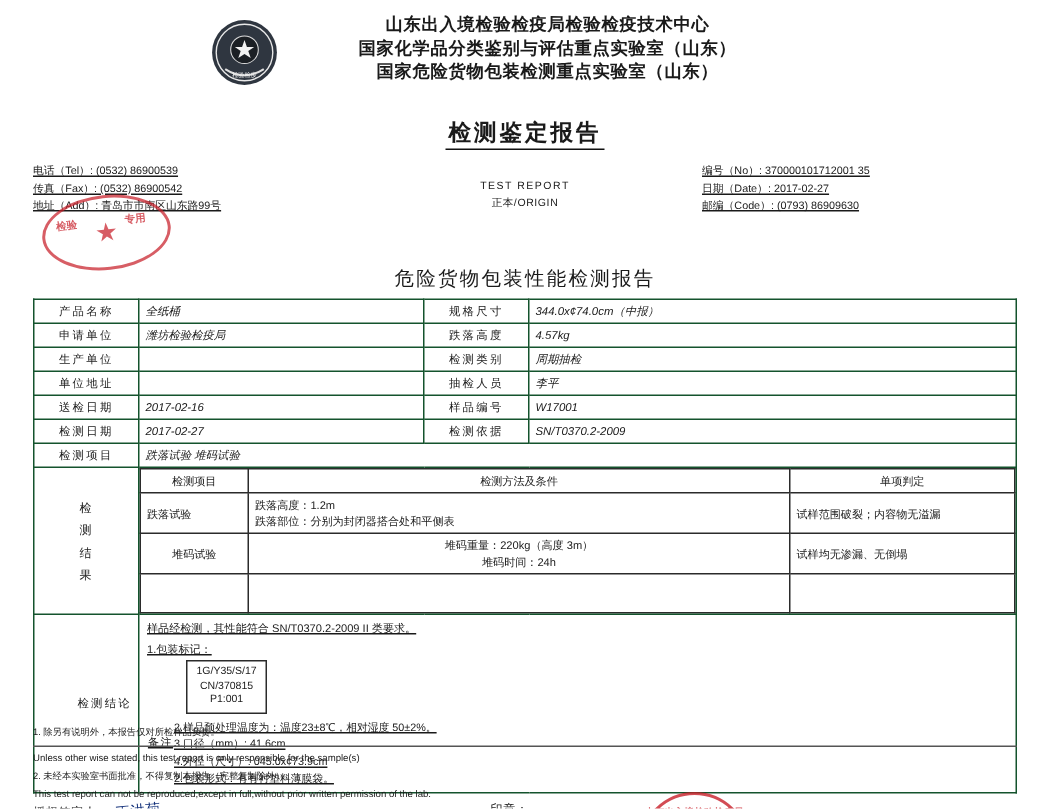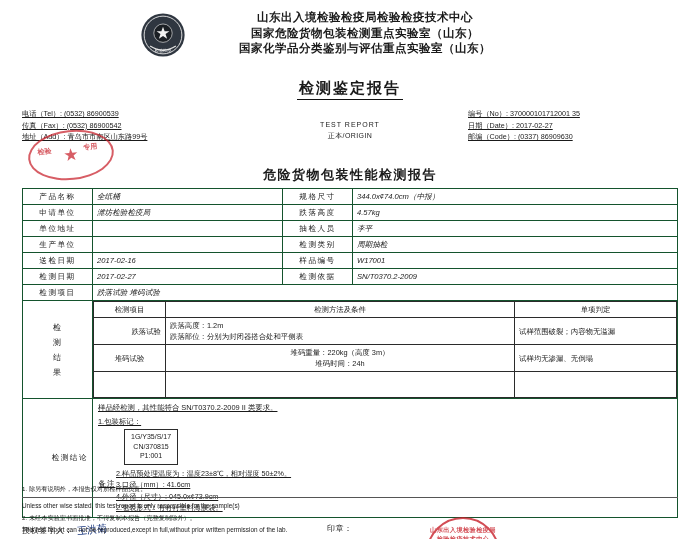--- a/index.html
+++ b/index.html
@@ -105,23 +105,23 @@
     font-weight:bold;
     line-height:9px;
     width:20px;
   }
   .stamp-oval .txt-l { left:8px; }
   .stamp-oval .txt-r { right:8px; }
   
   .sec-title {
     text-align:center;
     font-size:13px;
-    font-weight:bold;
+    font-weight:normal;
     letter-spacing:1.5px;
-    margin:12px 0 4px 0;
+    margin:23px 0 4px 0;
   }
   
   table.main {
     width:100%;
     border-collapse:collapse;
     table-layout:fixed;
   }
   table.main td {
     border:1px solid #14532d;
     font-size:7.6px;
@@ -260,22 +260,22 @@
         <circle cx="50" cy="50" r="47" fill="#2f3640"></circle>
         <circle cx="50" cy="50" r="41" fill="none" stroke="#e8e8e8" stroke-width="2"></circle>
         <circle cx="50" cy="46" r="20" fill="#1b1f24" stroke="#dcdcdc" stroke-width="1.5"></circle>
         <path d="M50 32 L53.5 42 L64 42 L55.5 48 L59 58 L50 52 L41 58 L44.5 48 L36 42 L46.5 42 Z" fill="#f2f2f2"></path>
         <path d="M22 74 Q50 92 78 74" fill="none" stroke="#e0e0e0" stroke-width="3"></path>
         <text x="50" y="86" font-size="9" fill="#f0f0f0" text-anchor="middle">检验检疫</text>
       </svg>
     </div>
     <div class="hdr-titles">
       <div>山东出入境检验检疫局检验检疫技术中心</div>
+      <div>国家化学品分类鉴别与评估重点实验室（山东）</div>
       <div>国家危险货物包装检测重点实验室（山东）</div>
-      <div>国家化学品分类鉴别与评估重点实验室（山东）</div>
     </div>
   </div>
 
   <div class="report-title-wrap">
     <span class="report-title">检测鉴定报告</span>
   </div>
 
   <div class="meta">
     <div class="stamp-oval">
       <span class="txt-l">检验</span>
@@ -290,51 +290,51 @@
     </div>
 
     <div class="meta-center">
       <div class="en">TEST REPORT</div>
       <div>正本/ORIGIN</div>
     </div>
 
     <div class="meta-col right">
       <div class="meta-row">编号（No）: 370000101712001 35</div>
       <div class="meta-row">日期（Date）: 2017-02-27</div>
-      <div class="meta-row">邮编（Code）: (0337) 86909630</div>
+      <div class="meta-row">邮编（Code）: (0793) 86909630</div>
     </div>
   </div>
 
   <div class="sec-title">危险货物包装性能检测报告</div>
 
   <table class="main">
     <tbody>
         <tr>
       <td class="lbl w-lbl">产品名称</td>
       <td class="val w-val">全纸桶</td>
       <td class="lbl w-lbl2">规格尺寸</td>
       <td class="val">344.0x¢74.0cm（中报）</td>
     </tr>
     <tr>
       <td class="lbl">申请单位</td>
       <td class="val">潍坊检验检疫局</td>
       <td class="lbl">跌落高度</td>
       <td class="val">4.57kg</td>
     </tr>
     <tr>
+      <td class="lbl">生产单位</td>
+      <td class="val"></td>
+      <td class="lbl">检测类别</td>
+      <td class="val">周期抽检</td>
+    </tr>
+    <tr>
       <td class="lbl">单位地址</td>
       <td class="val"></td>
       <td class="lbl">抽检人员</td>
       <td class="val">李平</td>
-    </tr>
-    <tr>
-      <td class="lbl">生产单位</td>
-      <td class="val"></td>
-      <td class="lbl">检测类别</td>
-      <td class="val">周期抽检</td>
     </tr>
     <tr>
       <td class="lbl">送检日期</td>
       <td class="val">2017-02-16</td>
       <td class="lbl">样品编号</td>
       <td class="val">W17001</td>
     </tr>
     <tr>
       <td class="lbl">检测日期</td>
       <td class="val">2017-02-27</td>
@@ -352,24 +352,24 @@
         <span>测</span>
         <span>结</span>
         <span>果</span>
       </td>
       <td colspan="3" style="padding:0;">
         <table class="sub">
           <tbody>
                 <tr>
             <th style="width:72px;">检测项目</th>
             <th>检测方法及条件</th>
-            <th style="width:162px;">单项判定</th>
+            <th style="width:150px;">单项判定</th>
           </tr>
           <tr>
-            <td style="text-align:right;margin-left:16px;">跌落试验</td>
+            <td style="text-align:left;margin-left:16px;">跌落试验</td>
             <td style="white-space:pre-line;">跌落高度：1.2m
 跌落部位：分别为封闭器搭合处和平侧表</td>
             <td style="white-space:normal;">试样范围破裂；内容物无溢漏</td>
           </tr>
           <tr>
             <td style="text-align:center;">堆码试验</td>
             <td style="white-space:pre-line;text-align:center;">堆码重量：220kg（高度 3m）
 堆码时间：24h</td>
             <td>试样均无渗漏、无倒塌</td>
           </tr>

